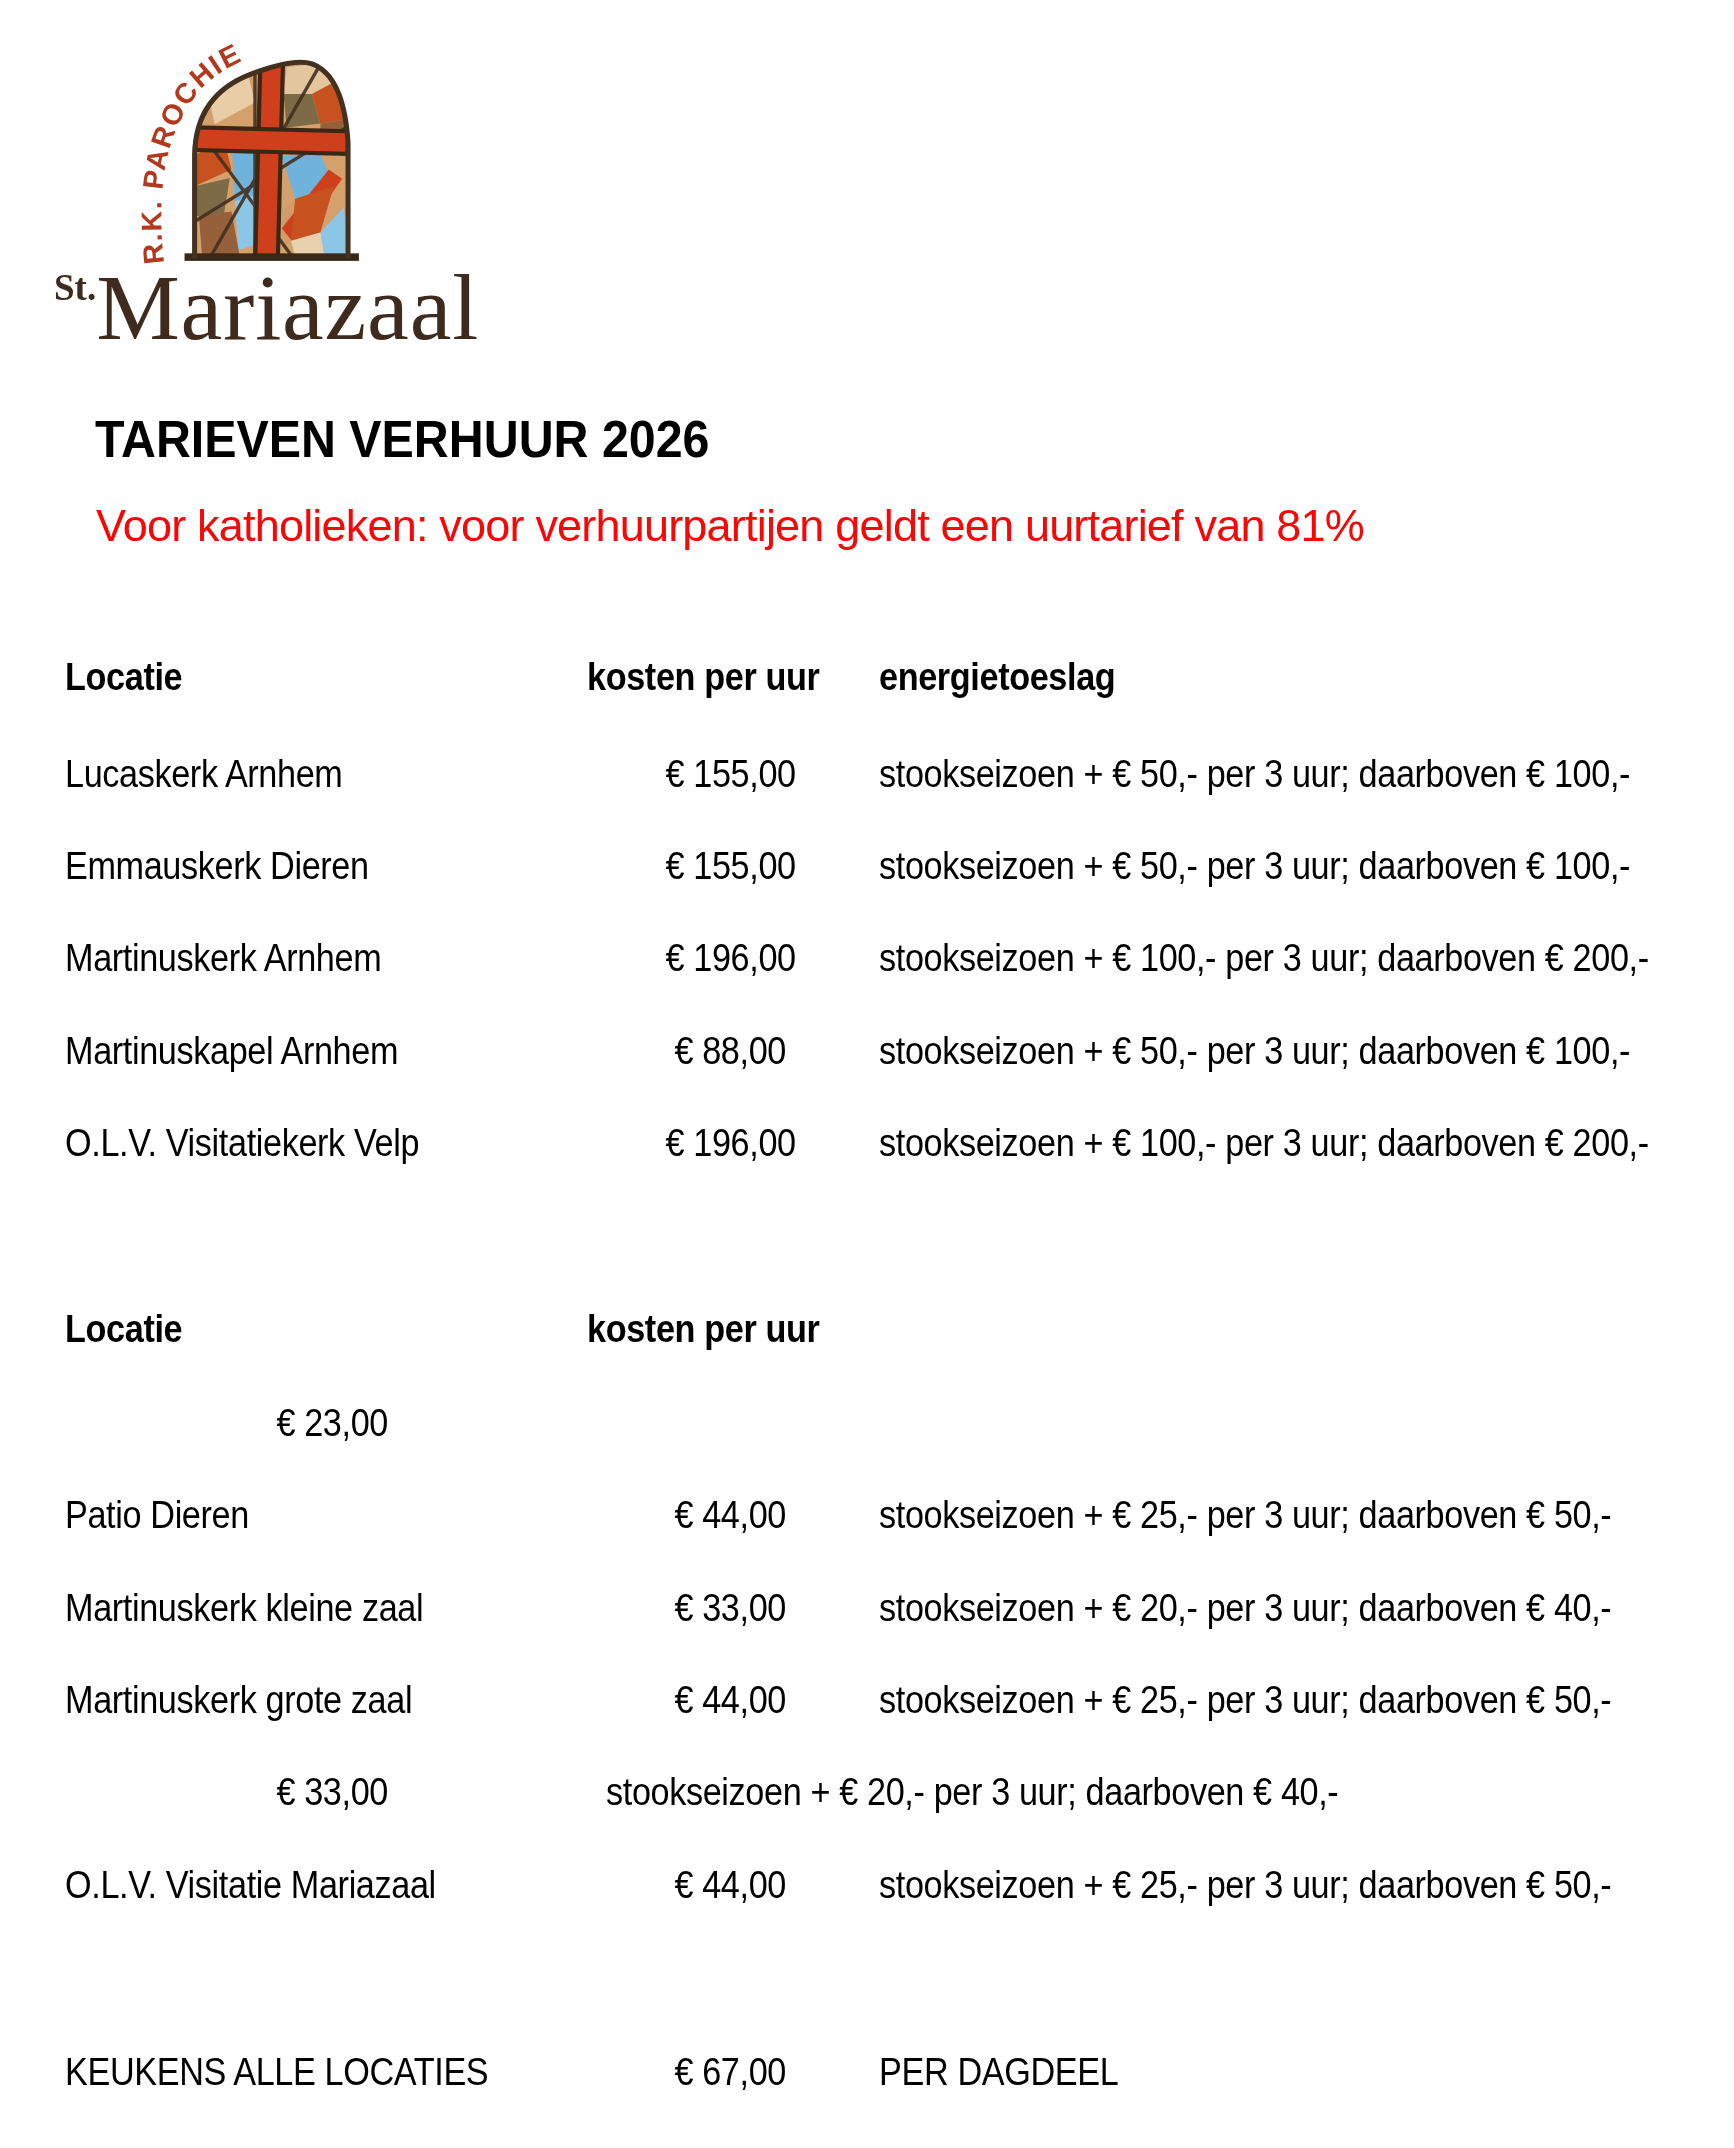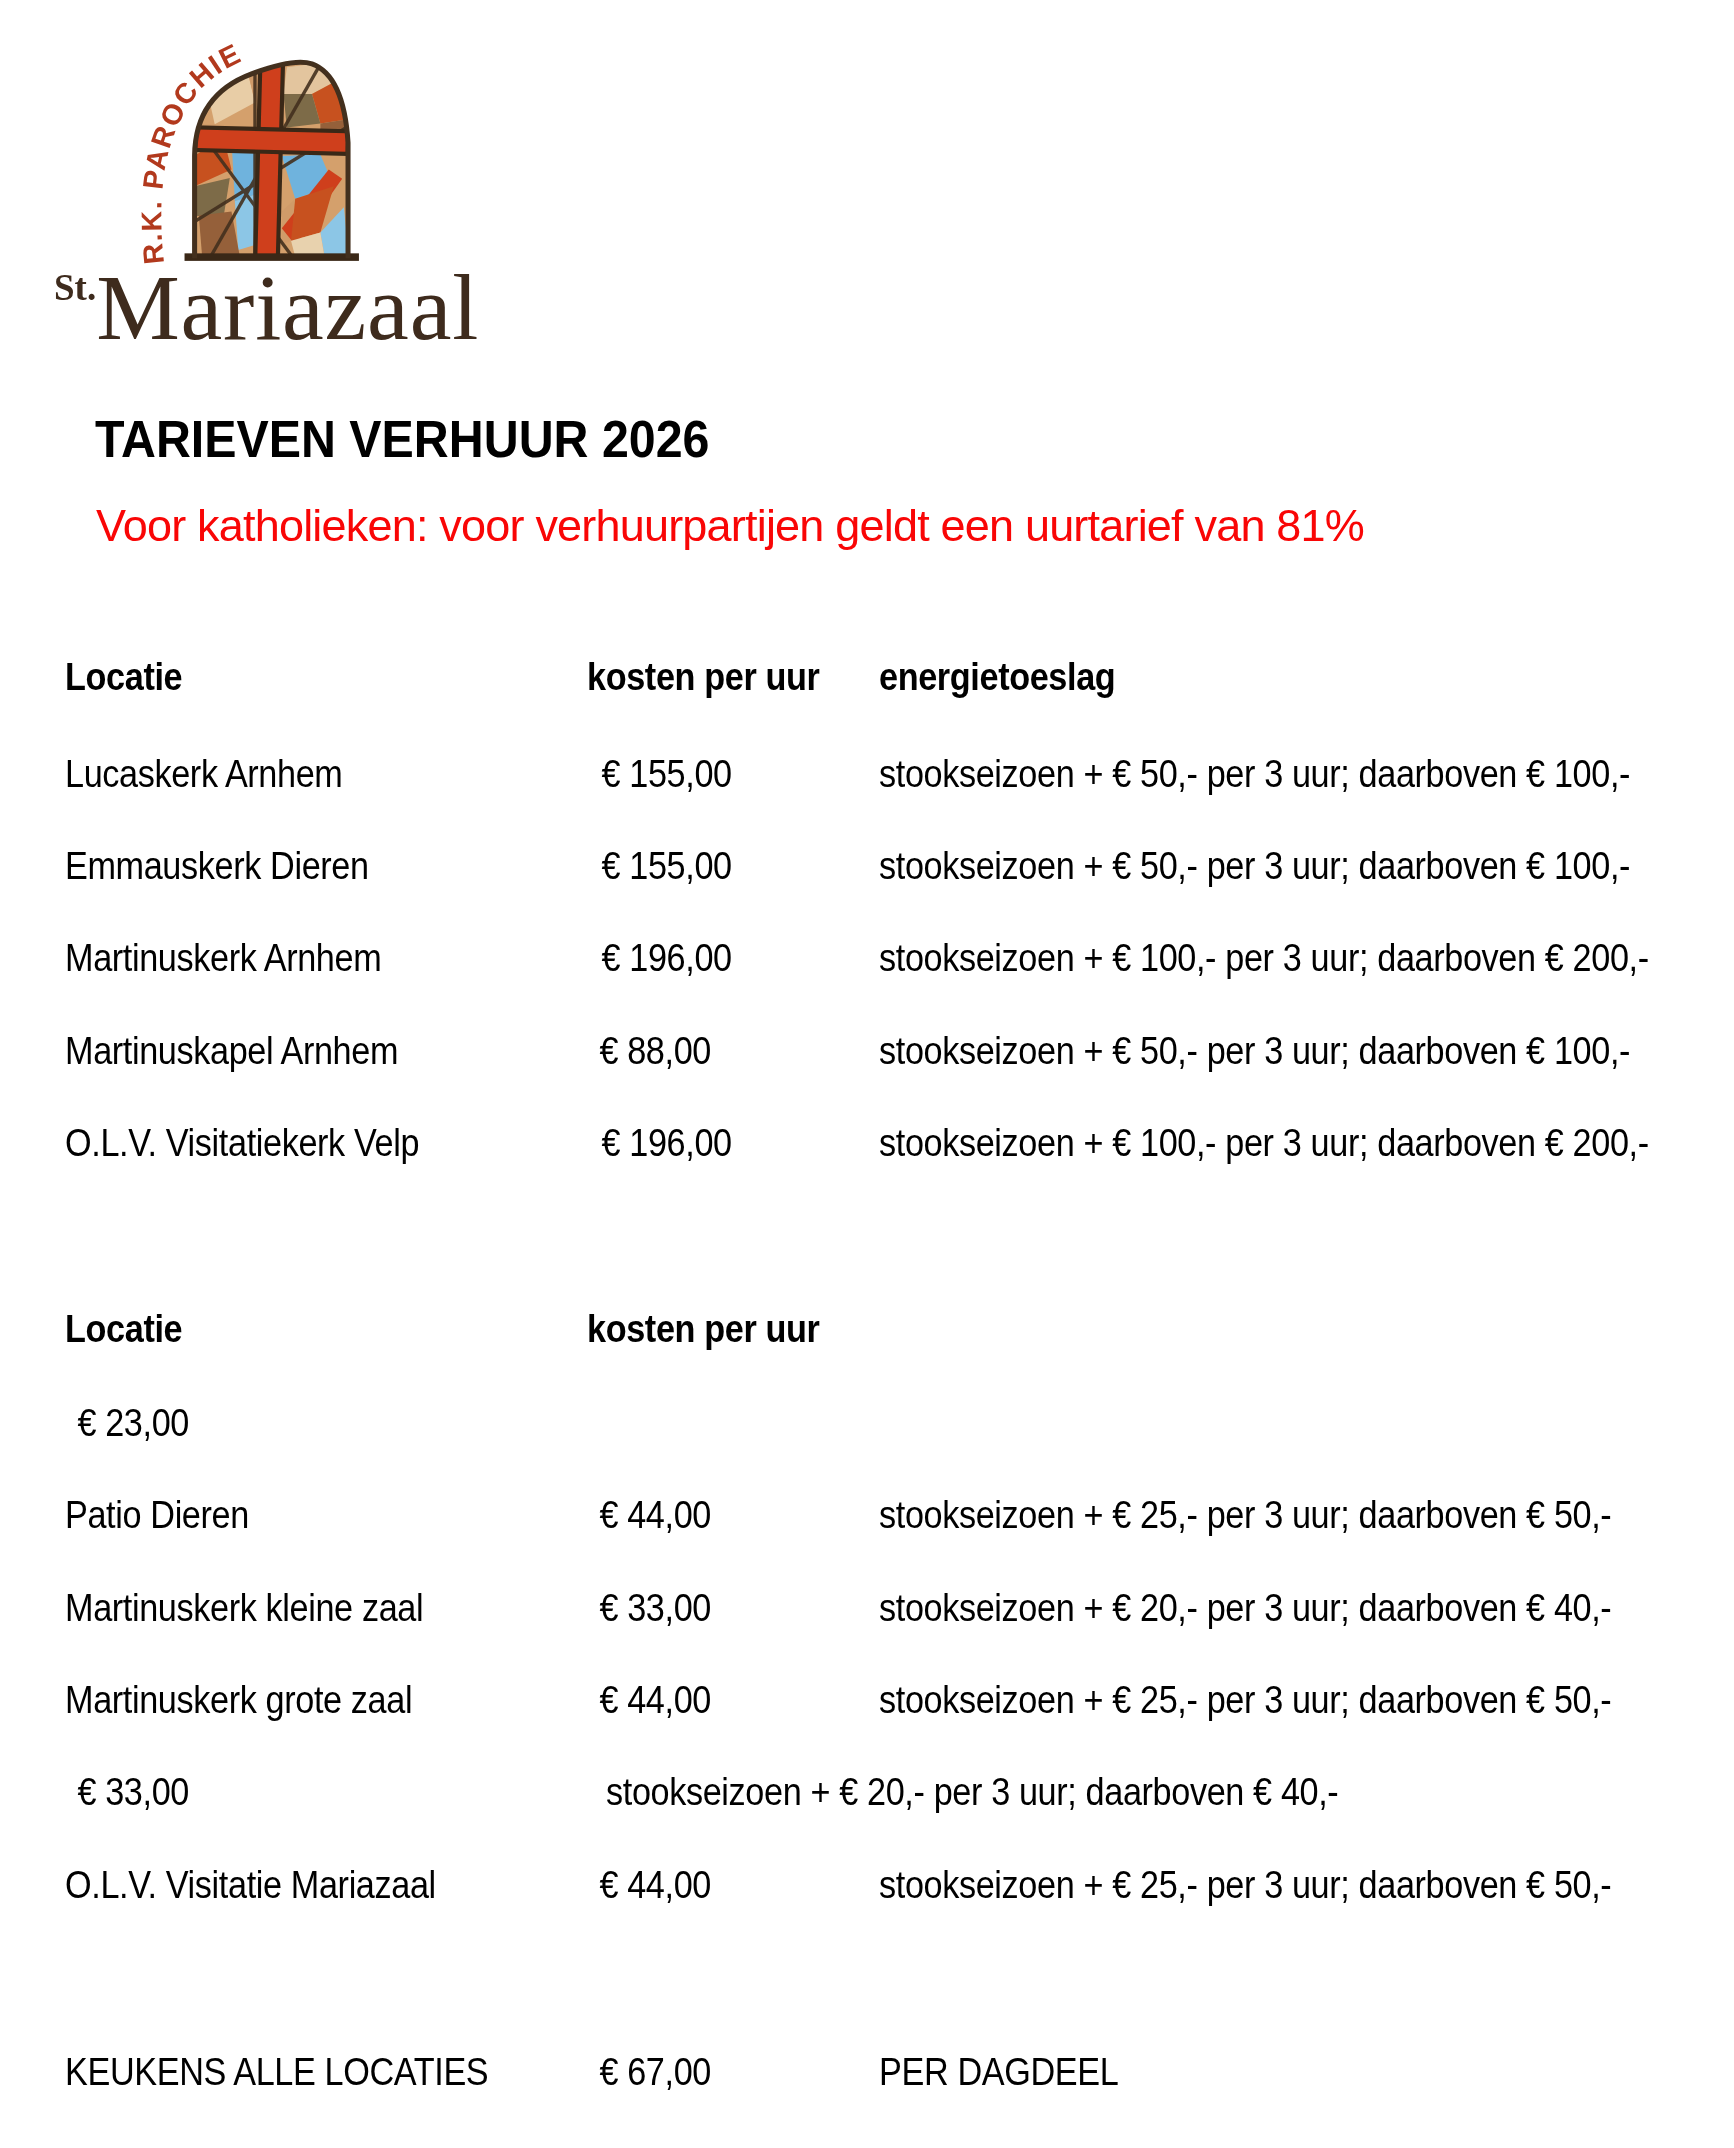--- a/index.html
+++ b/index.html
@@ -28,21 +28,21 @@
     font-size:45px; color:#f90606; white-space:nowrap; letter-spacing:-0.8px;
   }
 
   
   .trow {
     position:absolute; left:65px; width:1628px;
     display:grid; grid-template-columns:522px 273px 1fr;
     font-size:38px; line-height:1.15; letter-spacing:-0.4px; white-space:nowrap;
   }
   .trow .c3 { padding-left:18.5px; }
-  .trow .price { text-align:left; }
+  .trow .price { text-align:center; }
   .hdr { font-weight:bold; }
   .cond { display:inline-block; transform:scaleX(0.90); transform-origin:0 50%; }
   .price .cond { transform-origin:100% 50%; }
   .cond93 { display:inline-block; transform:scaleX(0.93); transform-origin:0 50%; }
 </style>
 </head>
 <body>
 
 <div class="page">
 

